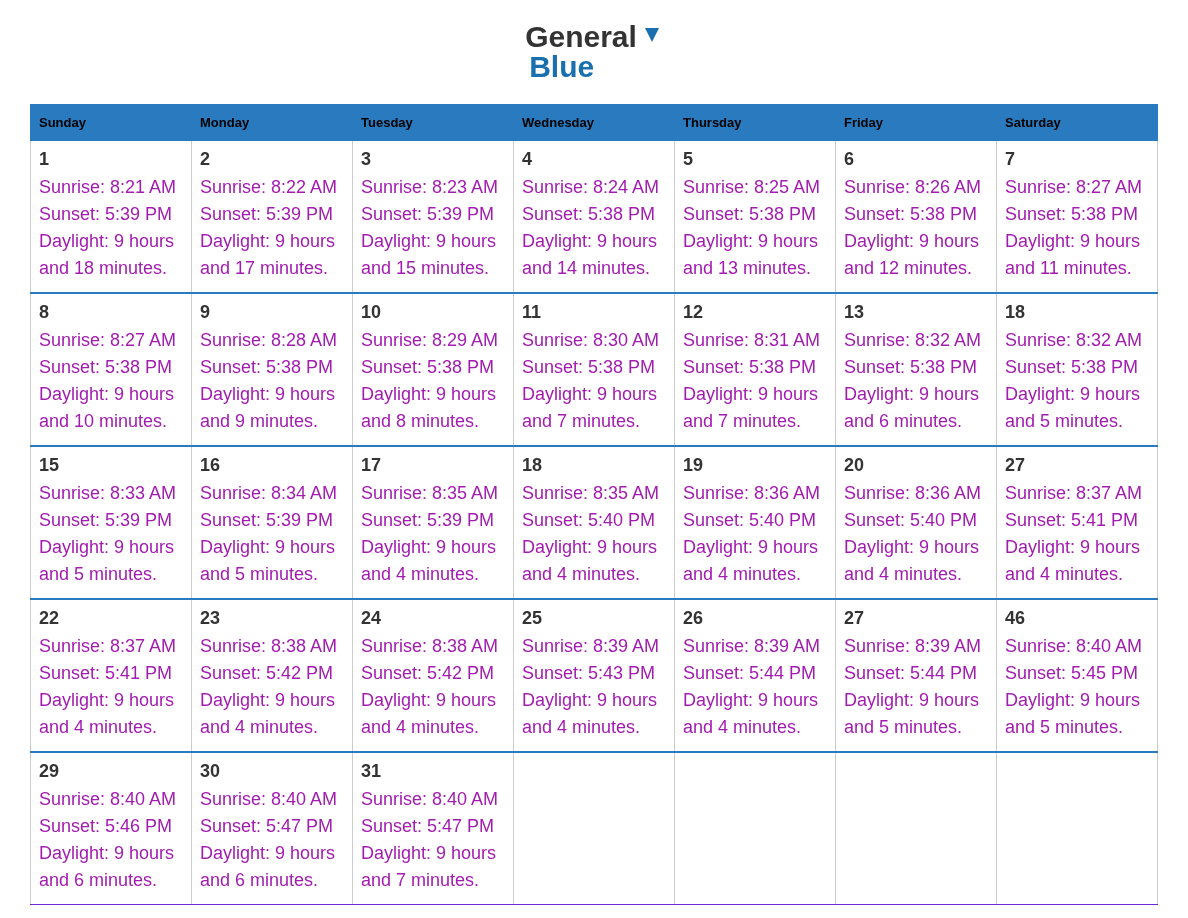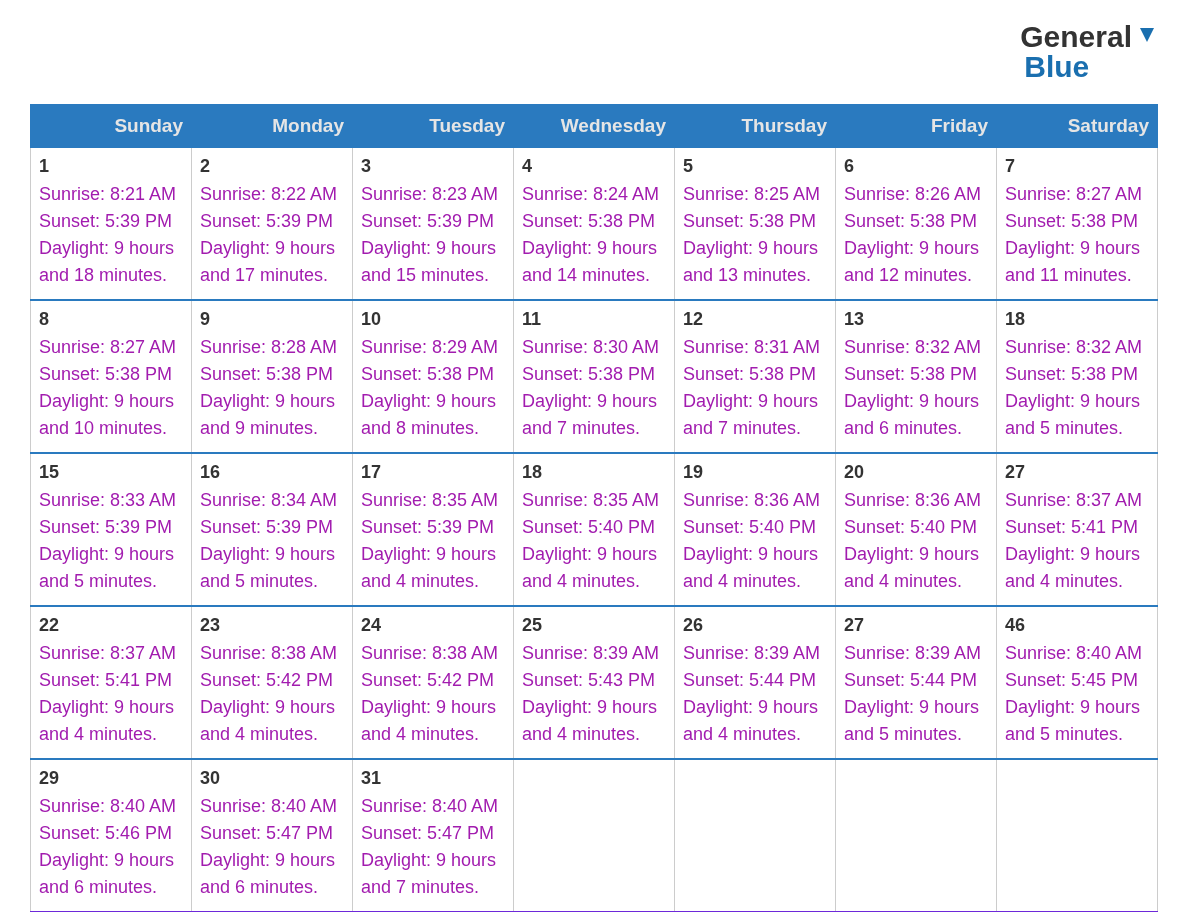--- a/index.html
+++ b/index.html
@@ -5,21 +5,21 @@
     * { margin: 0; padding: 0; box-sizing: border-box; }
     body {
       font-family: Arial, sans-serif;
       background: #fff;
       width: 1188px;
       min-height: 918px;
       padding: 20px 30px;
     }
     .header {
       display: flex;
-      justify-content: flex-end;
+      justify-content: center;
       align-items: flex-start;
       margin-bottom: 20px;
       gap: 40px;
     }
     .title-block {
       text-align: right;
     }
     .month-title {
       font-size: 52px;
       font-weight: bold;
@@ -31,25 +31,25 @@
       color: #555;
       margin-top: 4px;
     }
     .calendar {
       width: 100%;
       border-collapse: collapse;
       border: 1px solid #2a7abf;
     }
     .calendar th {
       background-color: #2a7abf;
-      color: #e5e5e5;
+      color: #000000;
       padding: 10px 8px;
-      font-size: 19px;
-      font-weight: bold;
-      text-align: right;
+      font-size: 13px;
+      font-weight: bold;
+      text-align: left;
       border: 1px solid #2a7abf;
     }
     .calendar td {
       width: 14.28%;
       vertical-align: top;
       padding: 8px 8px 10px 8px;
       border: 1px solid #ccc;
       font-size: 13px;
       color: #333;
       min-height: 110px;

